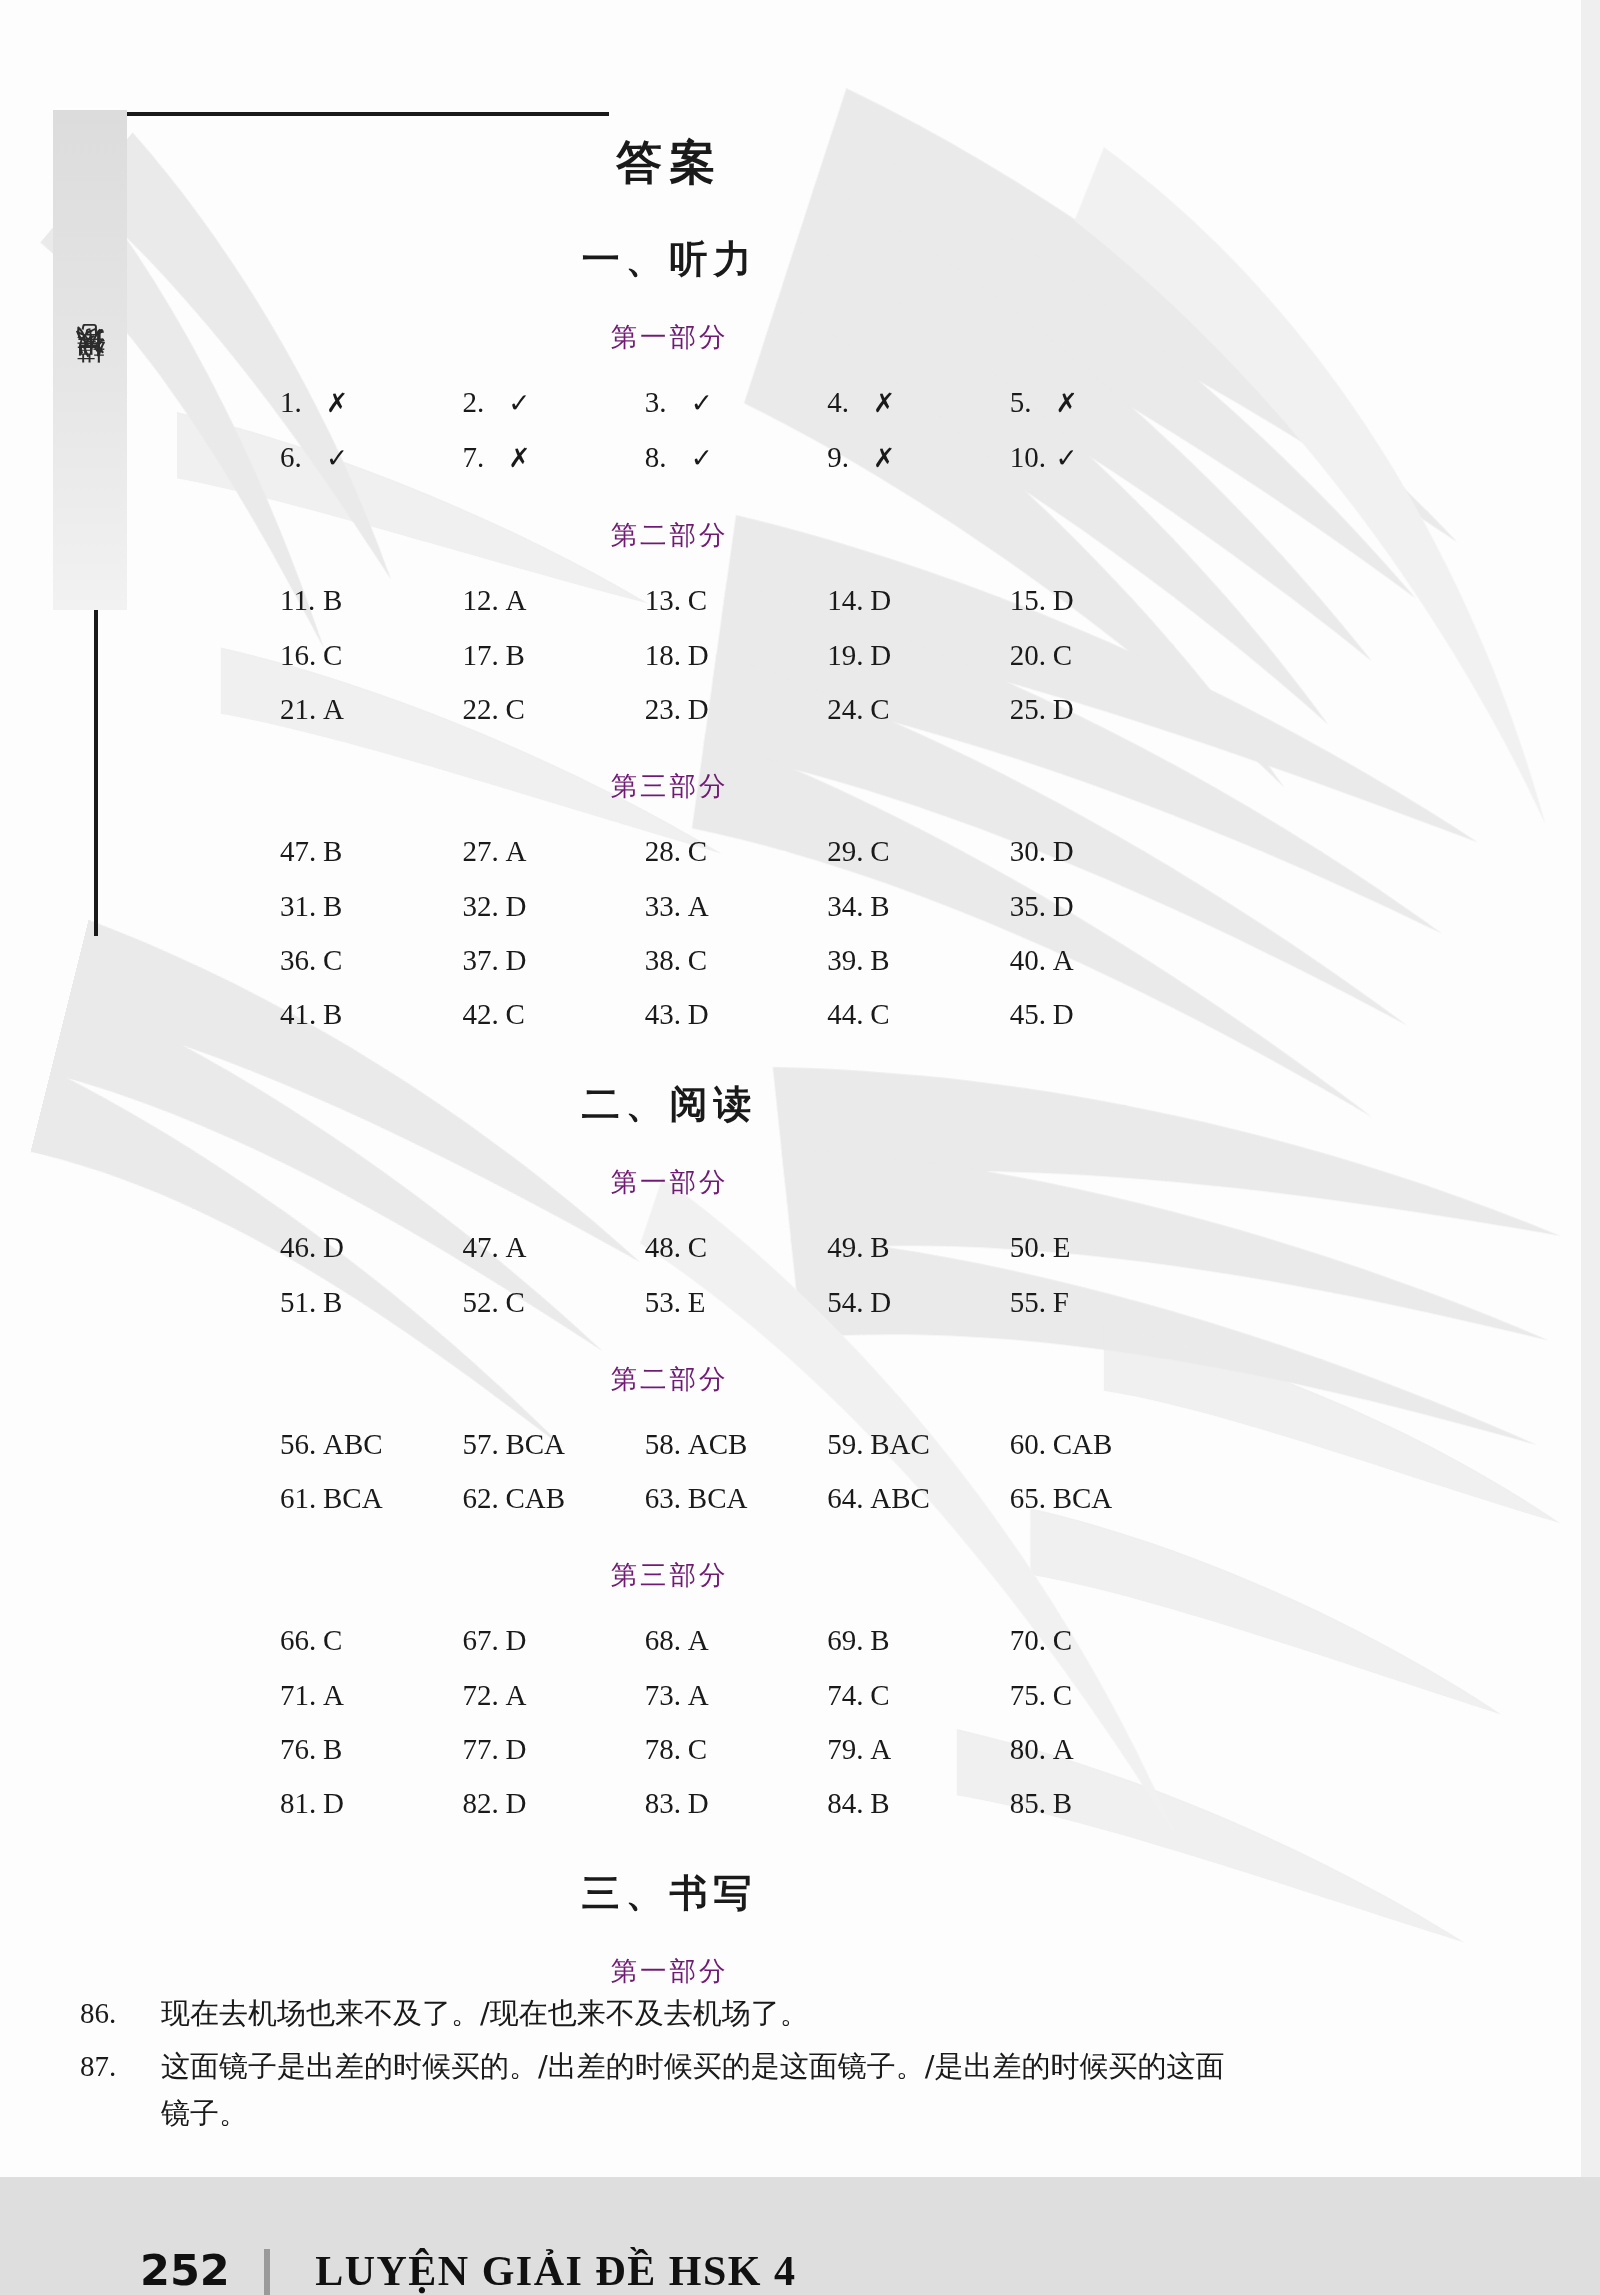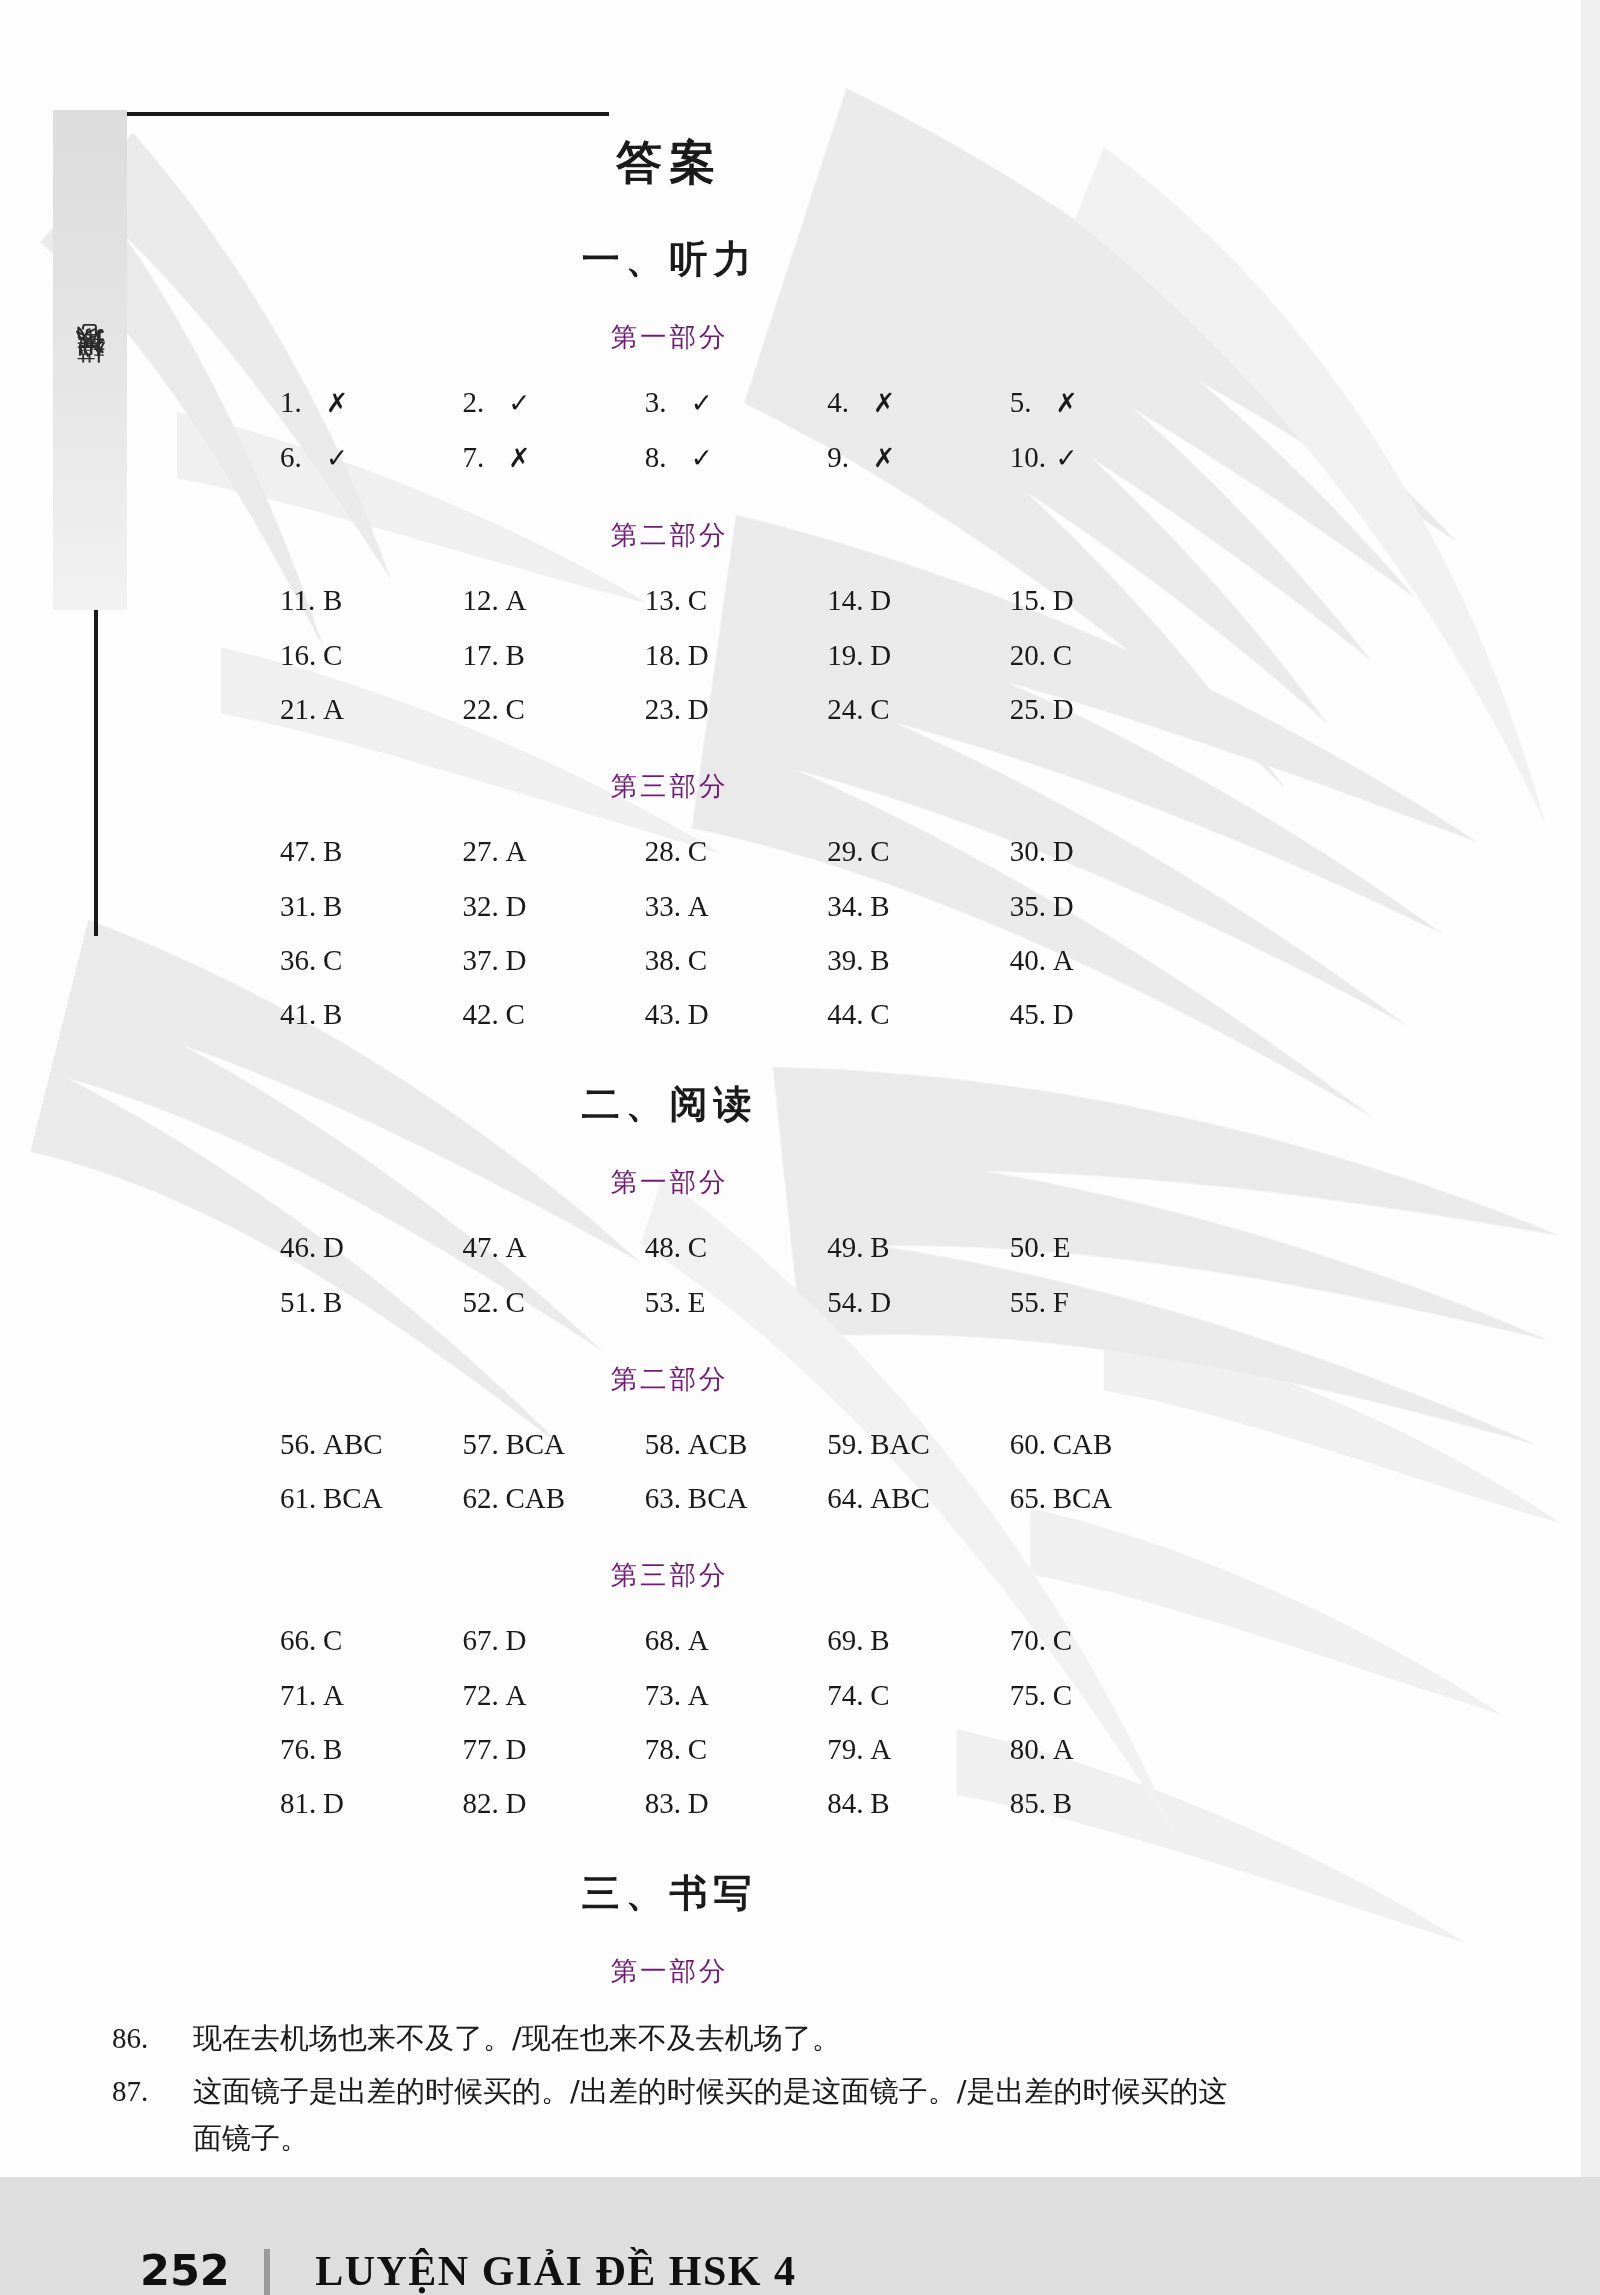--- a/index.html
+++ b/index.html
@@ -95,22 +95,22 @@
     white-space:nowrap;
     line-height:50px;
   }
   .acell .num{ display:inline-block; min-width:43px; }
   .mark{
     font-family:"DejaVu Sans", sans-serif;
     font-size:26.5px;
     padding-left:2.9px;
   }
   .writing-list{
-    margin-top:26px;
-    padding-left:112px;
+    margin-top:1px;
+    padding-left:80px;
     padding-right:110px;
   }
   .wrow{
     display:flex;
     font-size:29px;
     line-height:47px;
     color:#1a1a1a;
     margin-bottom:5.9px;
     font-family:"DejaVu Sans", sans-serif;
   }

